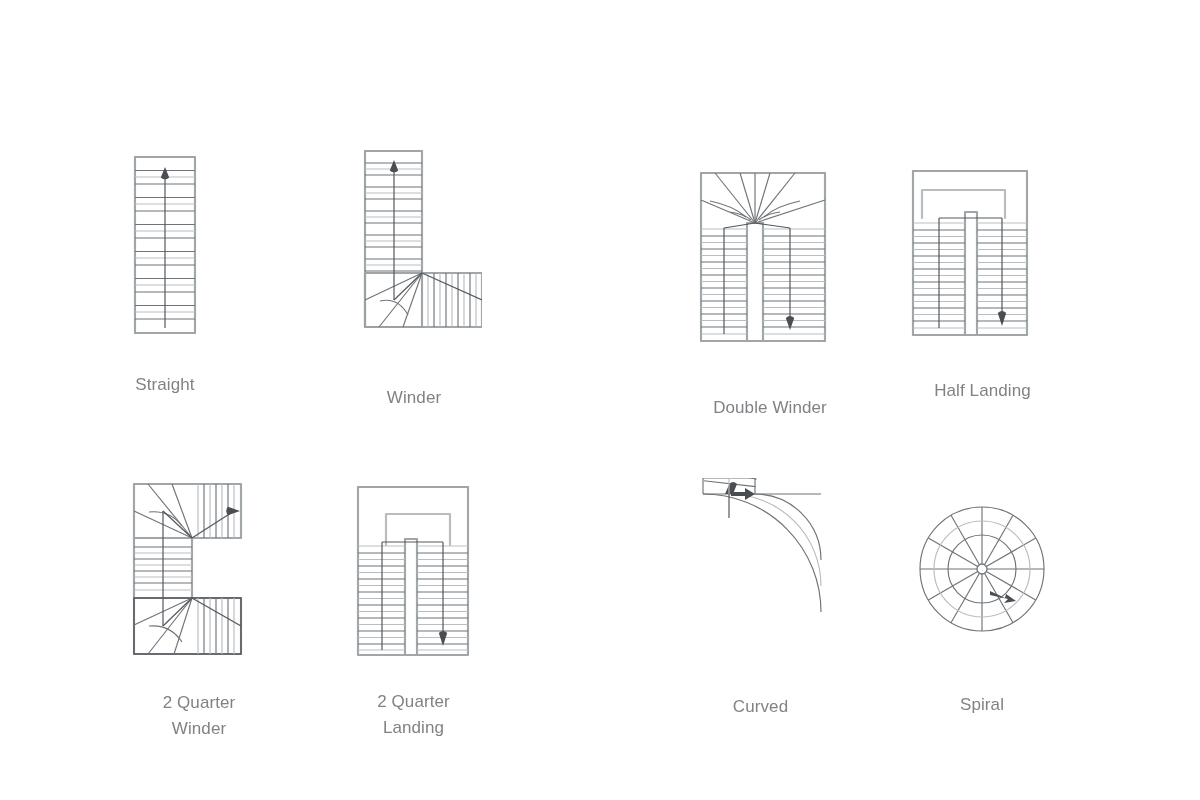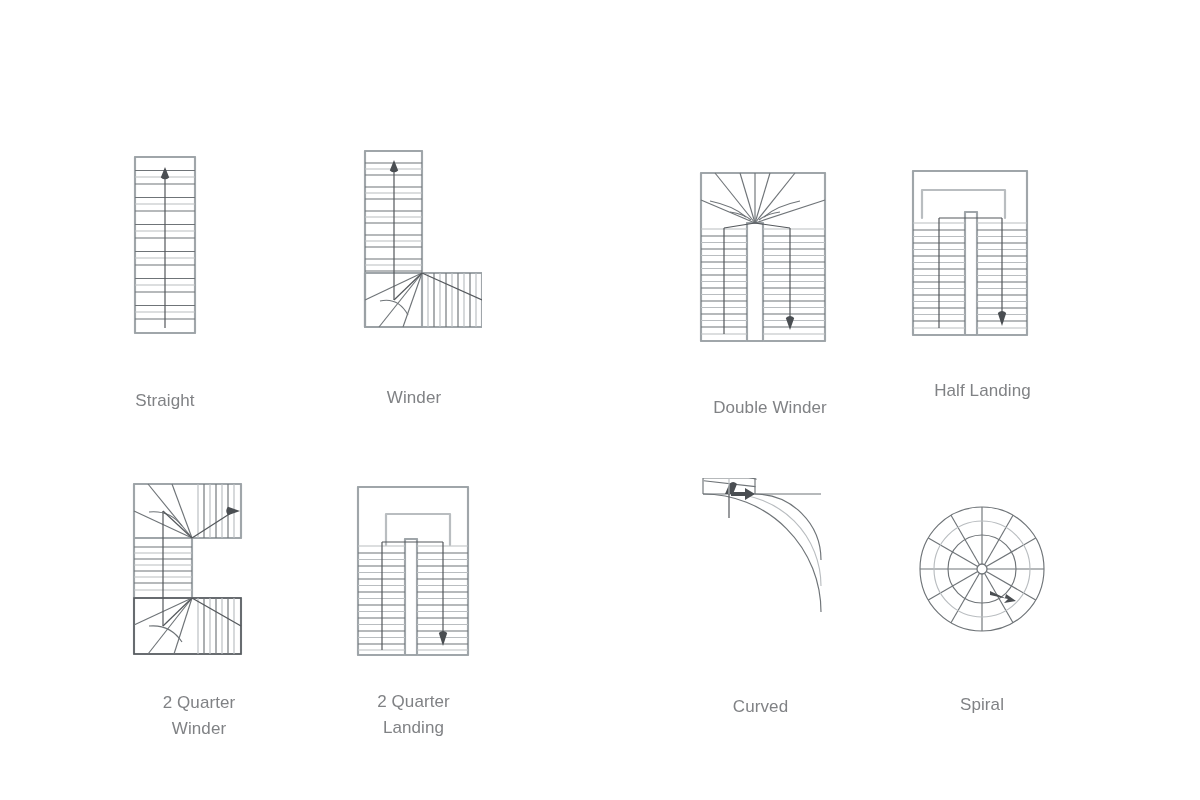--- a/index.html
+++ b/index.html
@@ -79,21 +79,21 @@
         <line x1="38" y1="54" x2="98" y2="54"></line>
         <line x1="38" y1="81" x2="98" y2="81"></line>
         <line x1="38" y1="108" x2="98" y2="108"></line>
         <line x1="38" y1="135" x2="98" y2="135"></line>
         <line x1="38" y1="162" x2="98" y2="162"></line>
       </g>
 
       <line class="walkline" x1="68" y1="178" x2="68" y2="22"></line>
       <path class="arrowhead" d="M68 17 L72.2 27.5 Q68 31.2 63.8 27.5 Z"></path>
     </svg>
-    <div class="caption" style="margin-top:38px;">Straight</div>
+    <div class="caption" style="margin-top:22px;">Straight</div>
   </div>
 
   <div class="cell" style="left:346px; top:145px; width:136px;">
     <svg class="diagram" width="136" height="205" viewBox="0 0 136 205">
 
       <rect class="rail" x="19" y="6" width="57" height="176"></rect>
 
       <rect class="rail" x="19" y="128" width="117" height="54"></rect>
       <rect class="outline" x="19" y="6" width="57" height="176"></rect>
       <rect class="outline" x="19" y="128" width="117" height="54"></rect>

